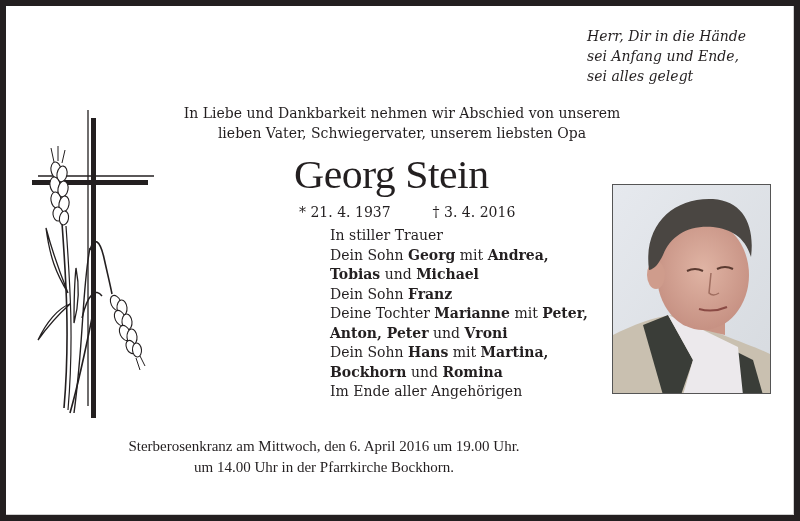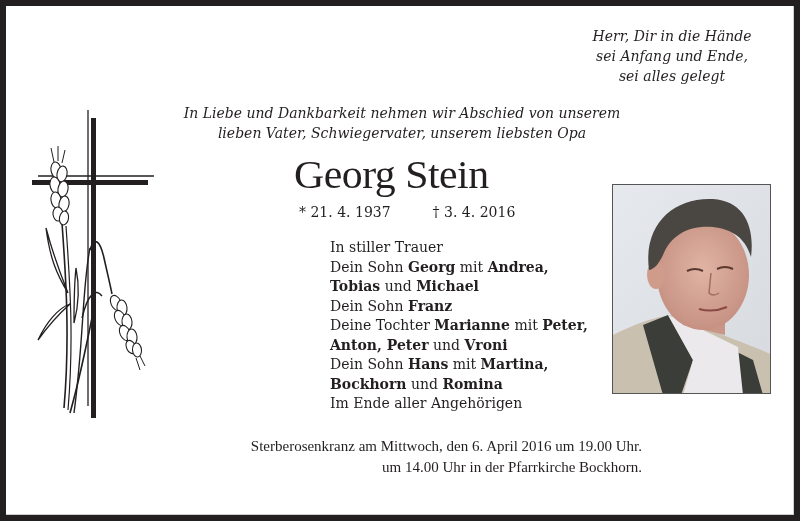--- a/index.html
+++ b/index.html
@@ -17,33 +17,32 @@
     box-sizing: border-box;
     border-right: 1px solid #cfcfcf;
     border-bottom: 1px solid #cfcfcf;
   }
   .motto {
     position: absolute;
     right: 36px; top: 20px;
     font-style: italic;
     font-size: 14px;
     line-height: 20px;
-    text-align: center;
+    text-align: left;
     width: 170px;
     color: #231f20;
   }
   .motto div { white-space: nowrap; }
   .intro {
     position: absolute;
     left: 0; width: 788px;
     top: 97px;
     text-align: center;
     font-size: 14px;
     line-height: 20px;
-    font-style: italic;
   }
   .intro div { position: relative; left: 2px; }
   .name {
     position: absolute;
     left: 288px; top: 143px;
     font-size: 41px;
     line-height: 50px;
     letter-spacing: -0.5px;
     font-family: "Liberation Serif", "DejaVu Serif", serif;
     font-weight: normal;
@@ -53,31 +52,31 @@
   .dates {
     position: absolute;
     top: 197px; left: 281px;
     font-size: 14px; line-height: 18px;
     white-space: nowrap;
     margin-left: 12px;
   }
   .dates .death { margin-left: 42px; }
   .mourners {
     position: absolute;
-    left: 324px; top: 232px;
+    left: 324px; top: 220px;
     font-size: 14px;
     line-height: 19.5px;
     white-space: nowrap;
   }
   .mourners b { font-weight: bold; }
   .details {
     position: absolute;
     left: 0; width: 636px;
     top: 430px;
-    text-align: right;
+    text-align: center;
     font-size: 13.5px;
     line-height: 20.5px;
     font-family: "Liberation Serif", "DejaVu Serif", serif;
   }
   .details div { font-size: 15px; }
   .photo {
     position: absolute;
     left: 606px; top: 178px;
     width: 159px; height: 210px;
     border: 1px solid #555;

